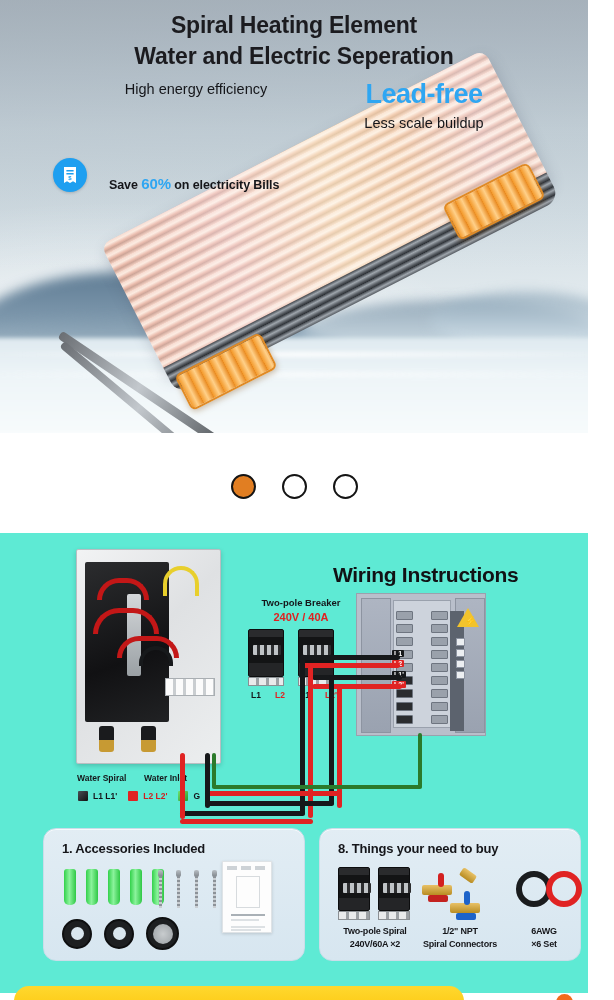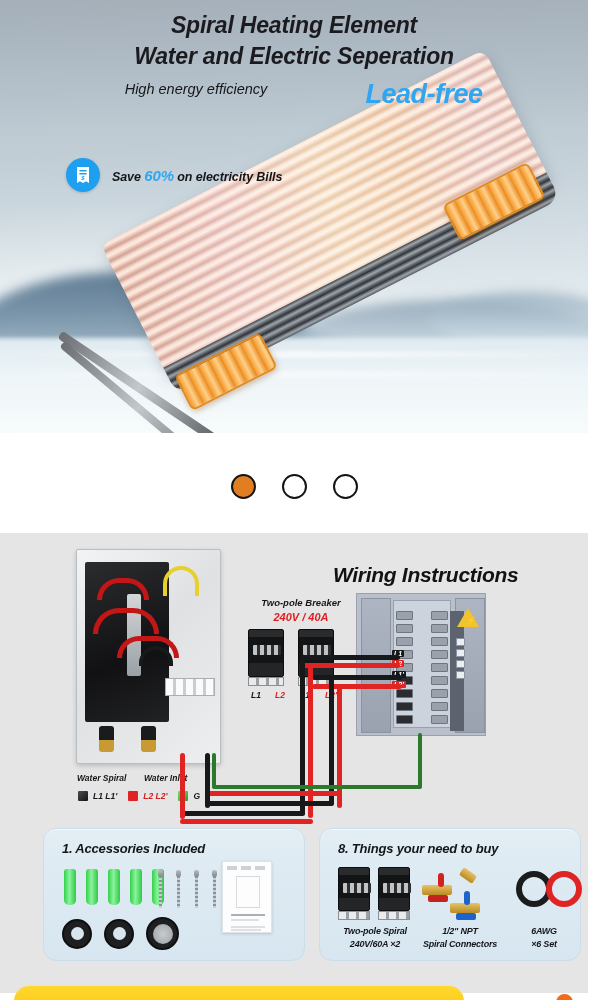--- a/index.html
+++ b/index.html
@@ -1,19 +1,19 @@
 <!DOCTYPE html>
 <html><head>
 <meta charset="utf-8">
 <style>
   * { margin:0; padding:0; box-sizing:border-box; }
   html,body { width:614px; height:1000px; background:#ffffff;
     font-family:"Liberation Sans", sans-serif; overflow:hidden; }
 
-  #page { position:relative; width:614px; height:1000px; background:#fff;font-style:italic; }
+  #page { position:relative; width:614px; height:1000px; background:#fff; }
 
   
   .hero { position:absolute; left:0; top:0; width:588px; height:433px; overflow:hidden;
     background:
       radial-gradient(130% 90% at 18% 96%, rgba(255,255,255,.95) 0%, rgba(255,255,255,0) 55%),
       linear-gradient(178deg,#aab4bd 0%,#b6c2cb 16%,#c3cfd6 34%,#d2dde3 52%,#e2eaee 70%,#eef3f6 86%,#f6f9fb 100%);
   }
   .hero-sky { position:absolute; inset:0;
     background:linear-gradient(180deg, rgba(160,172,182,.55) 0%, rgba(185,198,208,.25) 30%, rgba(255,255,255,0) 62%); }
   
@@ -59,35 +59,35 @@
     height:3px; border-radius:3px; filter:blur(1.5px); }
 
   .hero-title { position:absolute; left:0; top:10px; width:588px; text-align:center;
     font-size:23px; font-weight:bold; color:#1b1b1f; letter-spacing:-.2px; line-height:1.35; }
   .stat-row { position:absolute; left:0; top:78px; width:588px; display:flex; }
   .stat { flex:0 0 auto; text-align:center; }
   .stat.s1 { width:236px; margin-left:78px; }
   .stat.s2 { width:212px; margin-left:4px; }
   .stat-big { font-size:27px; font-weight:bold; color:#2ea6f2; line-height:1.25; letter-spacing:-.5px; }
   .stat-sub { font-size:14.5px; color:#15161a; margin-top:3px; font-weight:500; }
-  .save-row { position:absolute; left:66px; top:158px; display:flex; align-items:center; gap:12px; }
+  .save-row { position:absolute; left:53px; top:158px; display:flex; align-items:flex-end; gap:22px; }
   .save-badge { width:34px; height:34px; border-radius:50%; background:#1e9ff0;
     display:flex; align-items:center; justify-content:center; box-shadow:0 1px 3px rgba(0,0,0,.18); }
   .save-text { font-size:12.5px; color:#15161a; font-weight:600; letter-spacing:-.1px; }
   .save-text .pct { color:#2ea6f2; font-size:15px; font-weight:bold; }
 
   
   .dots { position:absolute; left:0; top:470px; width:588px; height:32px;
     display:flex; align-items:center; justify-content:center; gap:26px; }
   .dot { width:25px; height:25px; border-radius:50%; border:2.2px solid #141414; background:#fff; }
   .dot.active { background:#e17e22; }
 
   
   .wiring { position:absolute; left:0; top:533px; width:588px; height:460px;
-    background:#e5e5e5; overflow:hidden; }
+    background:#5eead4; overflow:hidden; }
   .wiring h2 { position:absolute; left:333px; top:30px; font-size:21px; font-weight:bold;
     color:#111215; letter-spacing:-.3px; }
 
   
   .unit { position:absolute; left:76px; top:16px; width:145px; height:215px;
     background:linear-gradient(135deg,#f2f3f4 0%,#dfe1e3 45%,#eceeef 100%);
     border:1px solid #b9bec2; border-radius:2px; box-shadow:0 2px 5px rgba(0,0,0,.18); }
   .unit-inner { position:absolute; left:8px; top:12px; width:84px; height:160px;
     background:linear-gradient(160deg,#2b2c2e,#111113 60%,#212224); border-radius:2px; }
   .unit-bar { position:absolute; left:50px; top:44px; width:14px; height:82px;
@@ -222,20 +222,21 @@
       <div>Spiral Heating Element</div>
       <div>Water and Electric Seperation</div>
     </div>
 
     <div class="stat-row">
       <div class="stat s1">
         <div class="stat-sub">High energy efficiency</div>
       </div>
       <div class="stat s2">
         <div class="stat-big">Lead-free</div>
+        <div class="stat-sub">Less scale buildup</div>
       </div>
     </div>
 
     <div class="save-row">
       <div class="save-badge">
         <svg width="18" height="20" viewBox="0 0 18 20" aria-hidden="true">
           <path d="M3 2 H15 V18 L12 16.3 L9 18 L6 16.3 L3 18 Z" fill="#ffffff"></path>
           <rect x="5.4" y="5" width="7.2" height="1.5" fill="#1e9ff0"></rect>
           <rect x="5.4" y="8" width="7.2" height="1.5" fill="#1e9ff0"></rect>
           <text x="9" y="15.4" font-size="6" font-weight="bold" fill="#1e9ff0" text-anchor="middle" font-family="Liberation Sans, sans-serif">$</text>

